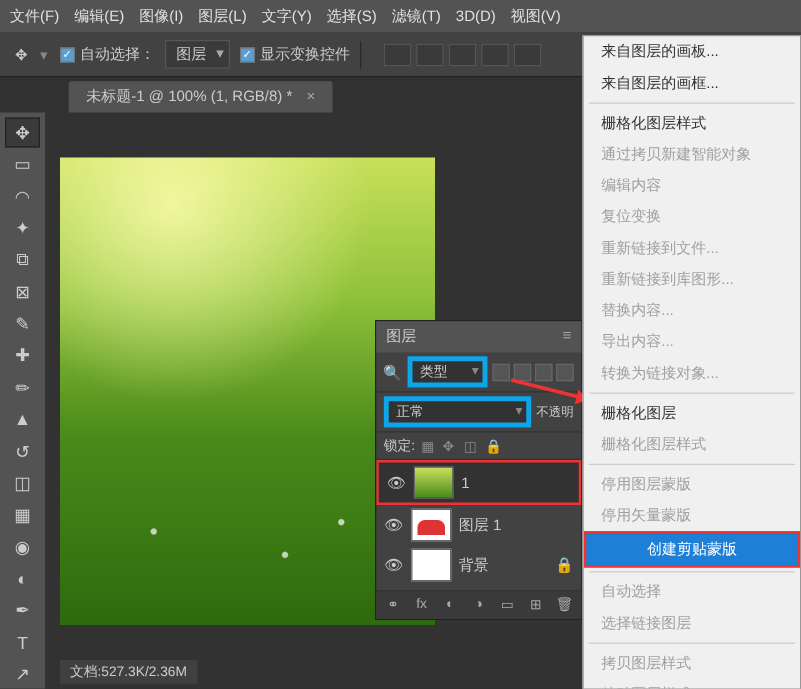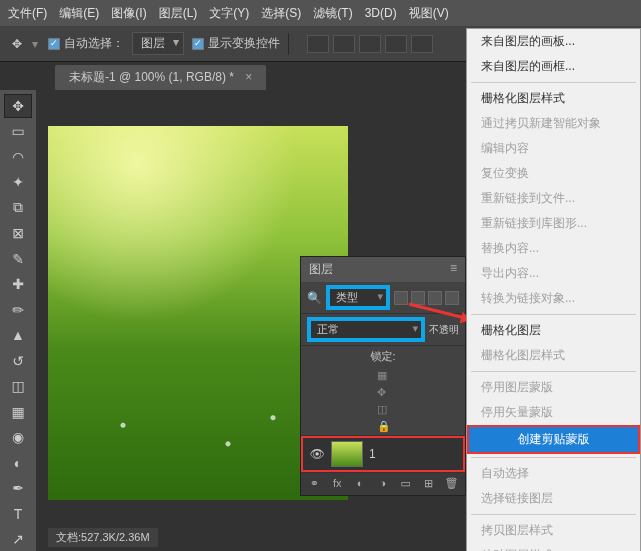--- a/index.html
+++ b/index.html
@@ -25,21 +25,21 @@
 .canvas::before { content:""; position:absolute; inset:0; background:radial-gradient(circle at 30% 10%, rgba(255,255,180,.8), transparent 40%), radial-gradient(circle at 60% 85%, rgba(255,255,255,.7) 2px, transparent 3px), radial-gradient(circle at 25% 80%, rgba(255,255,255,.7) 2px, transparent 3px), radial-gradient(circle at 75% 78%, rgba(255,255,255,.7) 2px, transparent 3px); }
 .statusbar { position:absolute; left:48px; bottom:4px; font-size:11px; color:#ccc; background:#404040; padding:2px 8px; }
 .layers-panel { position:absolute; left:300px; top:256px; width:166px; height:240px; background:#424242; border:1px solid #222; font-size:12px; color:#ccc; display:flex; flex-direction:column; }
 .lp-title { background:#535353; padding:4px 8px; font-size:12px; display:flex; justify-content:space-between; }
 .lp-title .m { color:#aaa; }
 .lp-row { display:flex; align-items:center; padding:3px 6px; gap:4px; border-bottom:1px solid #333; }
 .lp-row .dd2 { background:#323232; border:4px solid #0ea5e9; padding:1px 14px 1px 6px; font-size:11px; position:relative; flex:1; }
 .lp-row .dd2::after { content:"▾"; position:absolute; right:3px; color:#888; }
 .lp-filters { display:flex; gap:3px; }
 .lp-filters .f { width:14px; height:14px; background:#555; border:1px solid #666; }
-.lp-lock { display:flex; align-items:center; padding:3px 6px; gap:5px; font-size:11px; border-bottom:1px solid #333;flex-direction:column; }
+.lp-lock { display:flex; align-items:center; padding:3px 6px; gap:5px; font-size:11px; border-bottom:1px solid #333; }
 .lp-lock .lk { width:12px; height:12px; display:inline-block; color:#888; }
 .layer-list { flex:1; overflow:hidden; }
 .layer { display:flex; align-items:center; padding:3px 6px; gap:6px; }
 .layer .eye { width:16px; text-align:center; color:#ccc; }
 .layer .thumb { width:32px; height:26px; border:1px solid #666; background:#888; }
 .layer .thumb.t1 { background:linear-gradient(180deg,#c8e05a 0%,#4a8a1a 100%); }
 .layer .thumb.t2 { background:#fff; position:relative; }
 .layer .thumb.t2::after { content:""; position:absolute; left:4px; top:8px; width:22px; height:12px; background:#d33; border-radius:6px 6px 0 0; }
 .layer .thumb.t3 { background:#fff; }
 .layer.sel-layer { border:2px solid #e33; background:#323232; }

